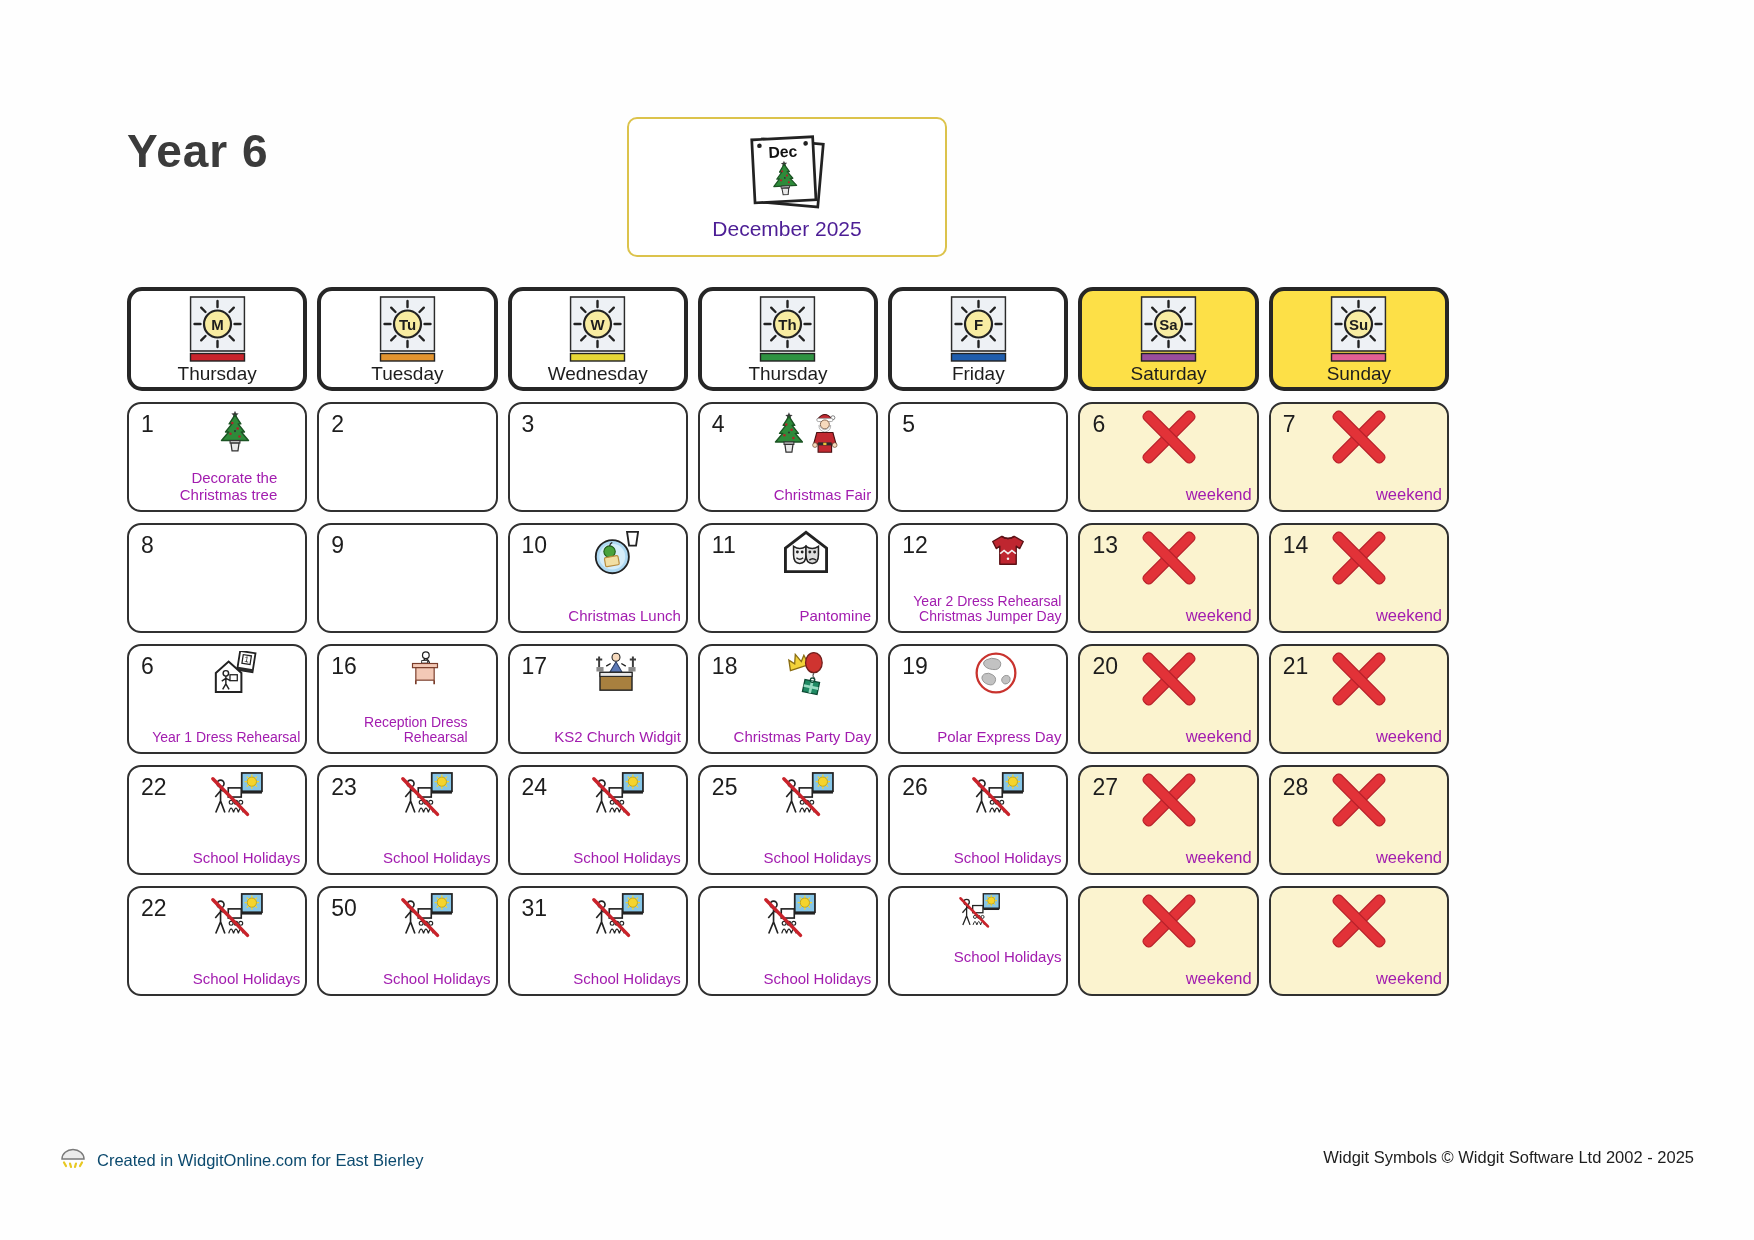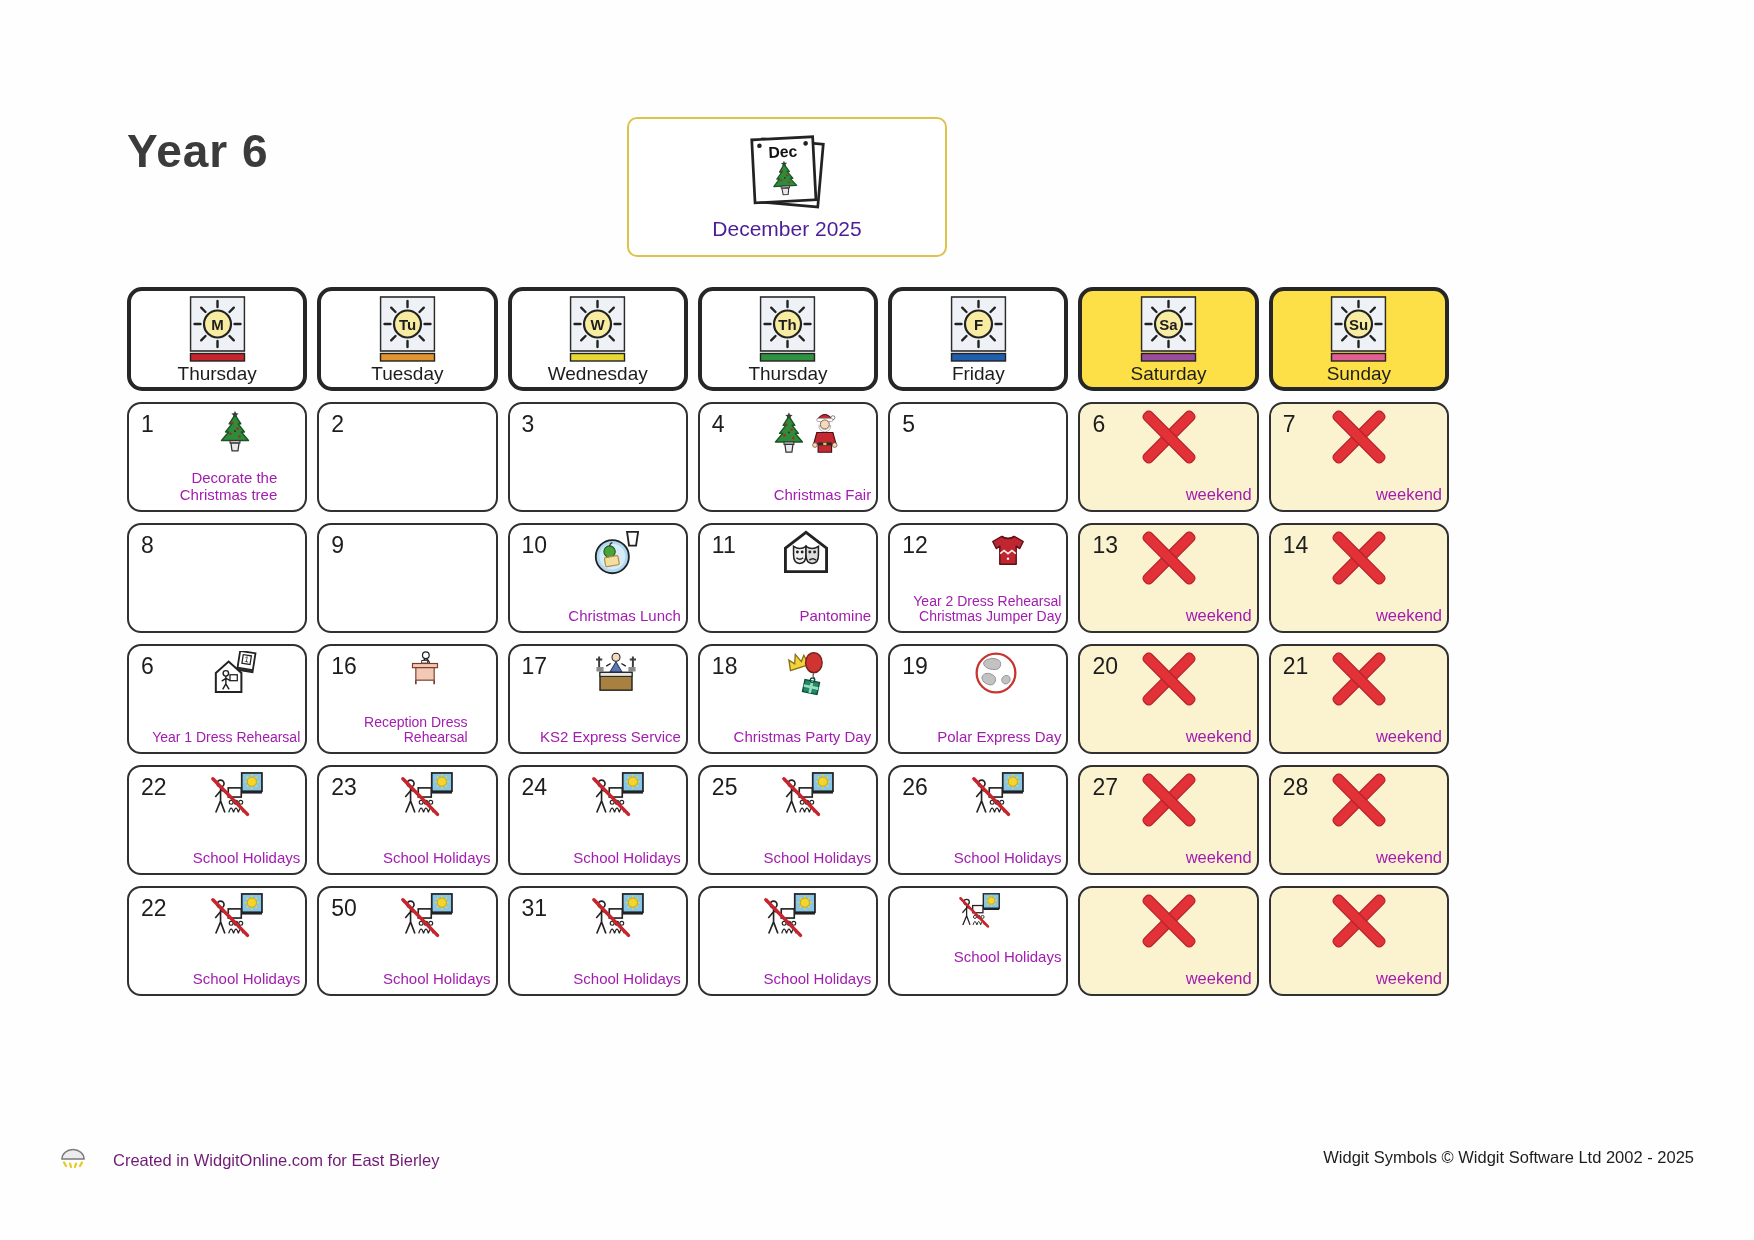--- a/index.html
+++ b/index.html
@@ -22,21 +22,21 @@
 .daynum{position:absolute;top:7px;left:12px;font-size:23px;color:#1d1d1d}
 .evicon{position:absolute;top:5px;left:0;right:0;display:flex;justify-content:center}
 .evicon svg{display:block}
 .shift-r{transform:translateX(18px)}
 .shift-sm{transform:translateX(30px);top:9px}
 .evlabel{position:absolute;left:5px;right:5px;bottom:6px;text-align:right;font-size:15px;line-height:1.12;color:#a21caf}
 .evlabel.narrow{left:28px;right:28px}
 .evlabel.sm{font-size:14px}
 .evlabel.raised{bottom:28px}
 .wklabel{font-size:16.5px;bottom:7px}
-.footer-left{position:absolute;left:60px;top:1146px;display:flex;align-items:center;gap:27px;font-size:16.5px;color:#701a75}
+.footer-left{position:absolute;left:60px;top:1146px;display:flex;align-items:center;gap:11px;font-size:16.5px;color:#0c4a6e}
 .footer-right{position:absolute;right:60px;top:1148px;font-size:16.5px;color:#1d1d1d}
 </style>
 </head>
 <body>
 
 <svg width="0" height="0" style="position:absolute" aria-hidden="true">
 <defs>
 <symbol id="sym-tree" viewBox="0 0 40 50">
   <path d="M20 1.5 l1.2 2.6 2.9 .3 -2.2 2 .6 2.9 -2.5 -1.5 -2.5 1.5 .6 -2.9 -2.2 -2 2.9 -.3 Z" fill="#3a3a3a"></path>
   <path d="M20 6 L26.5 16 H23.5 L30.5 25 H27 L35 34.5 H5 L13 25 H9.5 L16.5 16 H13.5 Z" fill="#2e8b3a" stroke="#1c5424" stroke-width="1.6" stroke-linejoin="round"></path>
@@ -390,21 +390,21 @@
       </span>
     <div class="evlabel sm narrow">Reception Dress Rehearsal</div>
   </div>
   <div class="cell">
     <span class="daynum">17</span>
     <span class="evicon shift-r">
         <svg width="48" height="41" viewBox="0 0 54 46">
           <use href="#sym-church"></use>
         </svg>
       </span>
-    <div class="evlabel">KS2 Express Service</div>
+    <div class="evlabel">KS2 Church Widgit</div>
   </div>
   <div class="cell">
     <span class="daynum">18</span>
     <span class="evicon shift-r">
         <svg width="42" height="46" viewBox="0 0 48 52">
           <use href="#sym-party"></use>
         </svg>
       </span>
     <div class="evlabel">Christmas Party Day</div>
   </div>

